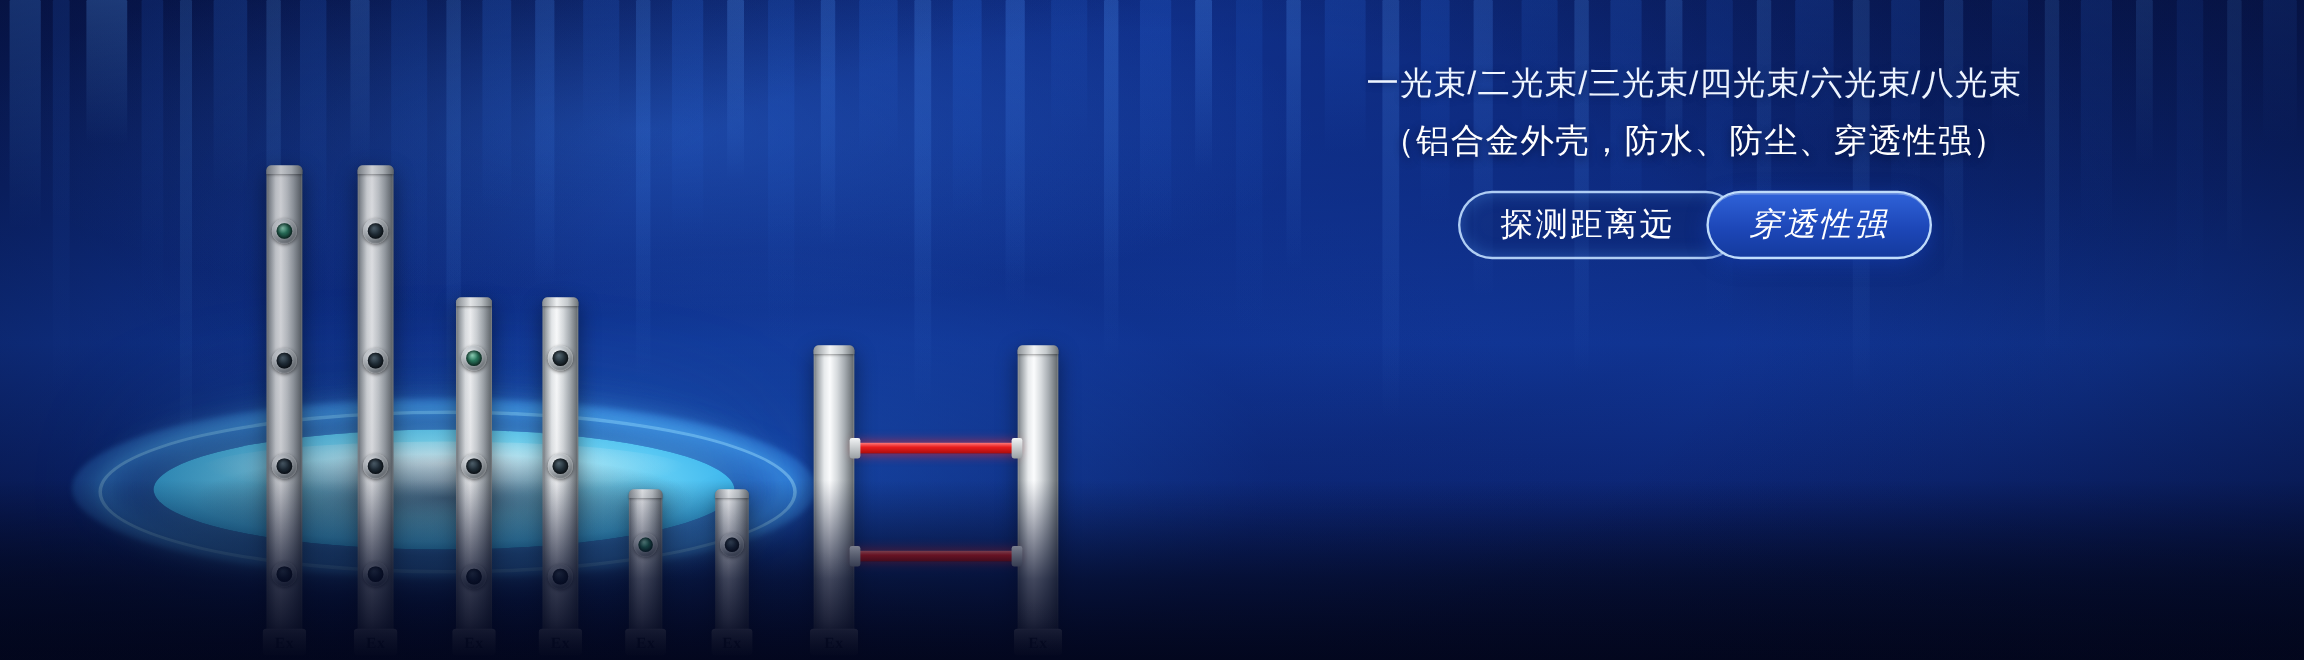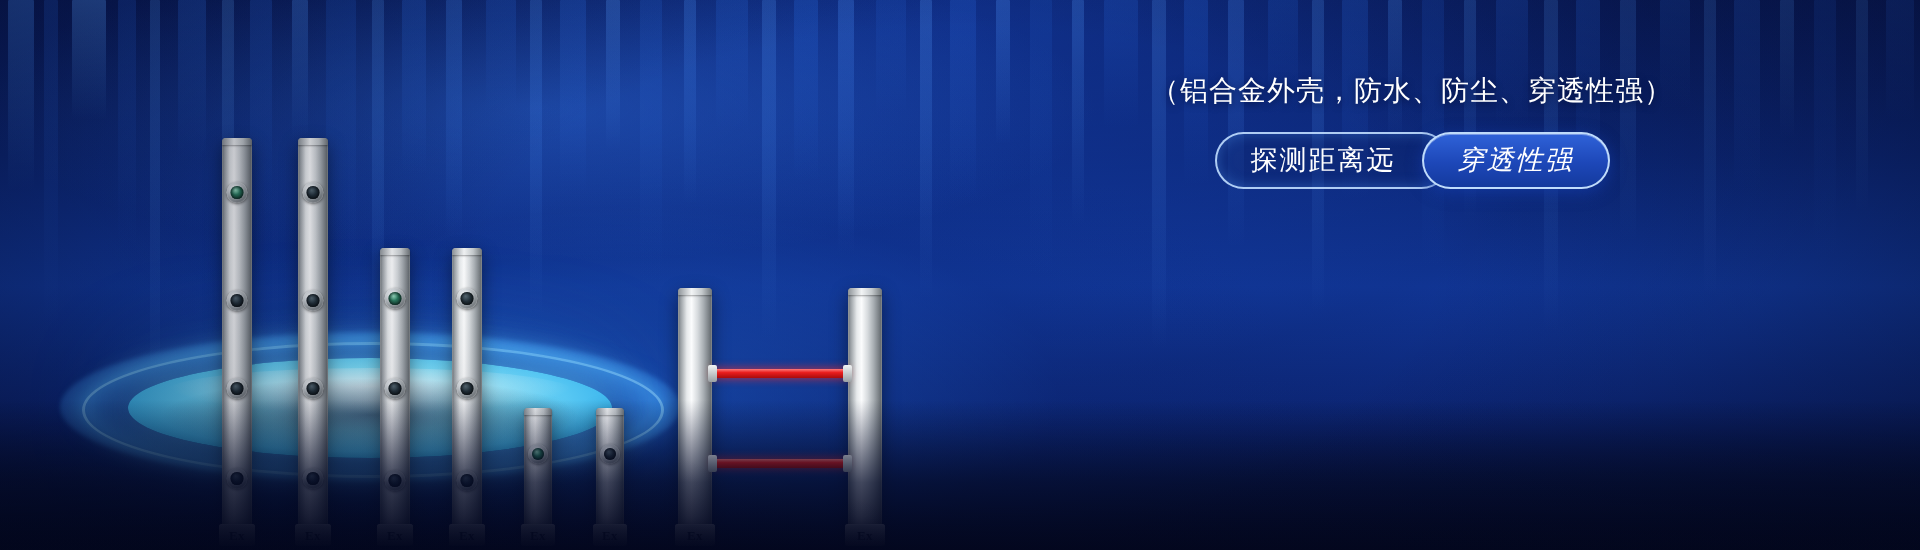--- a/index.html
+++ b/index.html
@@ -347,20 +347,21 @@
       </div>
       <div class="beam" style="left: 712px; bottom: 172px; width: 136px;"></div>
       <div class="beam" style="left: 712px; bottom: 82px; width: 136px;"></div>
     </div>
 
   <div class="floor"></div>
   <div class="vignette"></div>
 
   <div class="copy">
 
+    <div class="tagline">一光束/二光束/三光束/四光束/六光束/八光束</div>
 
 
     <div class="subline">（铝合金外壳，防水、防尘、穿透性强）</div>
 
 
     <div class="pills" id="pills">
         <div class="pill outline">探测距离远</div>
         <div class="pill solid">穿透性强</div>
       </div>
 

